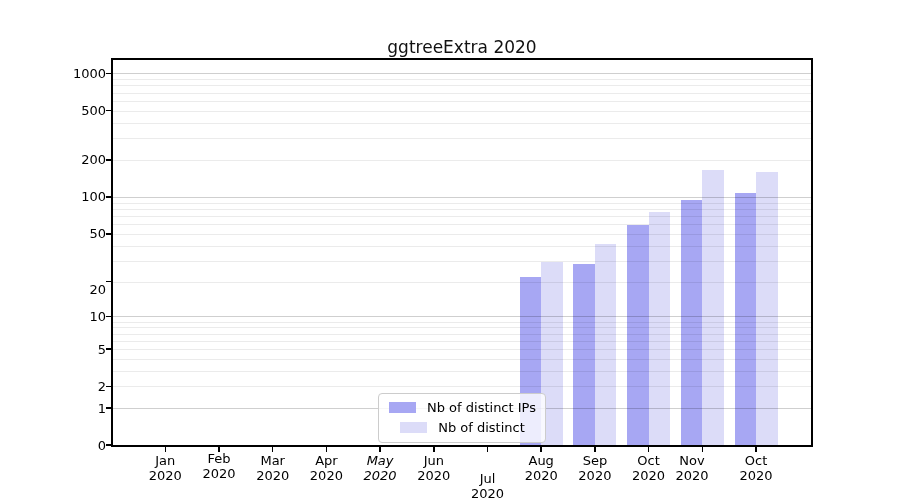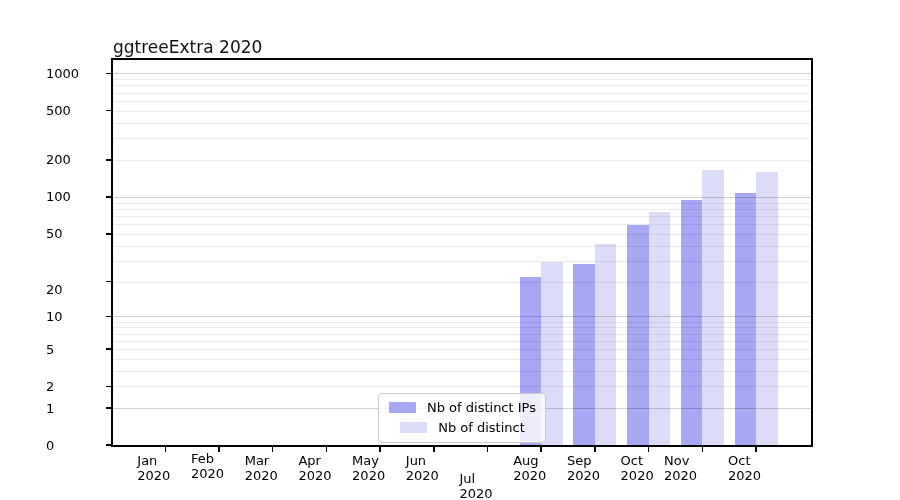--- a/index.html
+++ b/index.html
@@ -2,40 +2,40 @@
 <html><head>
 <meta charset="utf-8">
 <style>
   html,body{margin:0;padding:0;background:#fff;}
   #figure{
     position:relative;width:900px;height:500px;background:#ffffff;
     font-family:"DejaVu Sans","Liberation Sans",sans-serif;color:#000;overflow:hidden;
   }
   #chart-title{
     position:absolute;left:113px;top:36px;width:698px;height:22px;
-    text-align:left;font-size:17px;line-height:22px;color:#111;
+    text-align:center;font-size:17px;line-height:22px;color:#111;
   }
   #plot{
     position:absolute;left:111px;top:58px;width:698px;height:385px;
     border:2px solid #000;background:#fff;
   }
   .layer{position:absolute;left:0;top:0;width:100%;height:100%;pointer-events:none;}
   #bars-layer{z-index:1;}
   #grid-layer{z-index:2;}
   .gridline{position:absolute;left:0;width:100%;height:1px;}
   .gridline.major{background:rgba(0,0,0,0.19);}
   .gridline.minor{background:rgba(0,0,0,0.08);}
   .bar{position:absolute;}
   .ytick-label{
-    position:absolute;width:60px;text-align:left;font-size:13px;height:15px;line-height:15px;
+    position:absolute;width:60px;text-align:right;font-size:13px;height:15px;line-height:15px;
   }
   .ytick-mark{position:absolute;background:#000;width:5px;height:1.5px;}
   .xtick-mark{position:absolute;background:#000;width:1.5px;height:5px;}
   .xtick-label{
-    position:absolute;width:56px;text-align:left;font-size:13px;line-height:15px;
+    position:absolute;width:56px;text-align:center;font-size:13px;line-height:15px;
   }
   #legend{
     position:absolute;left:265px;top:333px;width:168px;z-index:3;
     background:rgba(255,255,255,0.8);border:1px solid #cccccc;border-radius:4px;
     padding:5px 6px 6px 7px;box-sizing:border-box;
     display:flex;flex-direction:column;gap:3px;align-items:center;
   }
   .legend-row{display:flex;align-items:center;white-space:nowrap;}
   .legend-swatch{width:27px;height:11px;margin-right:11px;flex:0 0 auto;}
   .legend-label{font-size:13px;line-height:17px;color:#000;}
@@ -141,21 +141,21 @@
       <div class="xtick-label" style="left: 244.7px; top: 453px;">
         <div>Mar</div>
         <div>2020</div>
       </div>
       <div class="xtick-mark" style="left: 325.65px; top: 447px;"></div>
       <div class="xtick-label" style="left: 298.4px; top: 453px;">
         <div>Apr</div>
         <div>2020</div>
       </div>
       <div class="xtick-mark" style="left: 379.35px; top: 447px;"></div>
-      <div class="xtick-label" style="left: 352.1px; top: 453px;">
+      <div class="xtick-label" style="left: 352.1px; top: 453px; font-style: italic;">
         <div>May</div>
         <div>2020</div>
       </div>
       <div class="xtick-mark" style="left: 433.05px; top: 447px;"></div>
       <div class="xtick-label" style="left: 405.8px; top: 453px;">
         <div>Jun</div>
         <div>2020</div>
       </div>
       <div class="xtick-mark" style="left: 486.75px; top: 447px;"></div>
       <div class="xtick-label" style="left: 459.5px; top: 471px;">

